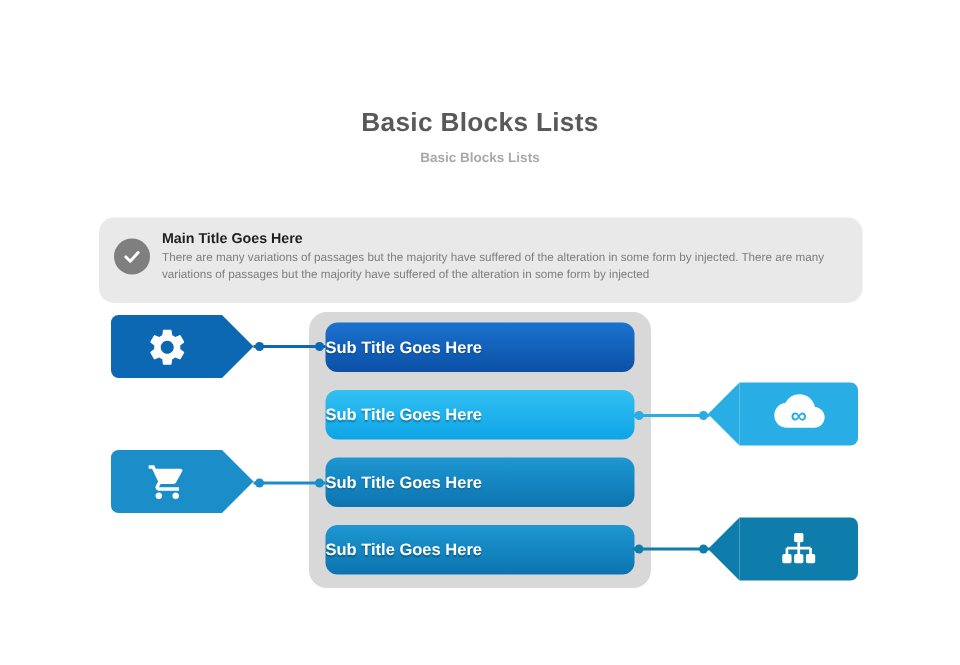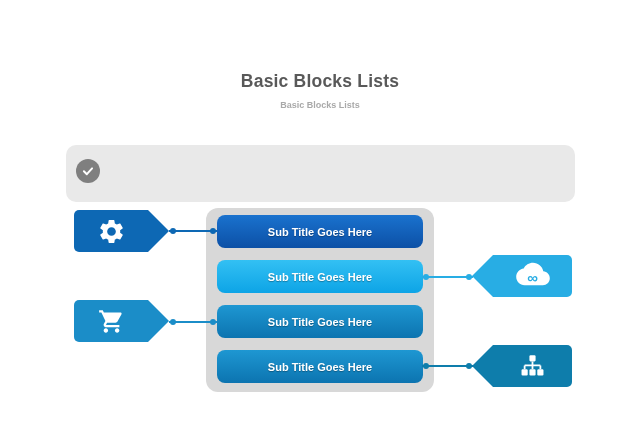--- a/index.html
+++ b/index.html
@@ -18,21 +18,21 @@
   .check-circle{position:absolute;left:10px;top:14px;width:24px;height:24px;border-radius:50%;
                 background:#7f7f7f;display:flex;align-items:center;justify-content:center;}
   .banner-body{position:absolute;left:42px;top:9px;width:450px;}
   .banner-title{font-size:9.5px;font-weight:bold;color:#1f1f1f;margin-bottom:2px;}
   .banner-desc{font-size:7.8px;color:#7d7d7d;line-height:10.5px;}
 
   
   .panel{position:absolute;left:206px;top:208px;width:228px;height:184px;
          background:#d8d8d8;border-radius:12px;}
   .bar{position:absolute;left:217px;width:206px;height:33px;border-radius:8px;
-       display:flex;align-items:center;justify-content:center;
+       display:flex;align-items:center;justify-content:flex-start;
        color:#ffffff;font-size:11px;font-weight:bold;text-shadow:0 1px 1px rgba(0,0,0,.3);}
   .bar1{top:215px}.bar2{top:260px}.bar3{top:305px}.bar4{top:350px}
 
   
   .tag{position:absolute;height:42px;background:var(--c);}
   .tag-left{left:74px;width:74px;border-radius:5px 0 0 5px;}
   .tag-left .point{position:absolute;left:100%;top:0;width:0;height:0;
       border-top:21px solid transparent;border-bottom:21px solid transparent;
       border-left:21px solid var(--c);}
   .tag-right{left:493px;width:79px;border-radius:0 5px 5px 0;}
@@ -63,20 +63,22 @@
   <div class="title">Basic Blocks Lists</div>
   <div class="subtitle">Basic Blocks Lists</div>
 
   <div class="banner">
     <div class="check-circle">
       <svg width="14" height="14" viewBox="0 0 24 24">
         <path d="M5 12.5 L10 17.5 L19 7.5" stroke="#ffffff" stroke-width="3.4" fill="none" stroke-linecap="round" stroke-linejoin="round"></path>
       </svg>
     </div>
     <div class="banner-body">
+      <div class="banner-title">Main Title Goes Here</div>
+      <div class="banner-desc">There are many variations of passages but the majority have  suffered of the alteration in some form by injected. There are many variations of passages but the majority have  suffered of the alteration in some form by injected</div>
     </div>
   </div>
 
   <div class="panel" style="background: rgb(216, 216, 216);"></div>
 
   <div class="bar bar1" style="background: linear-gradient(rgb(26, 114, 206), rgb(12, 80, 166));">
     <span>Sub Title Goes Here</span>
   </div>
   <div class="bar bar2" style="background: linear-gradient(rgb(51, 192, 243), rgb(13, 164, 230));">
     <span>Sub Title Goes Here</span>

